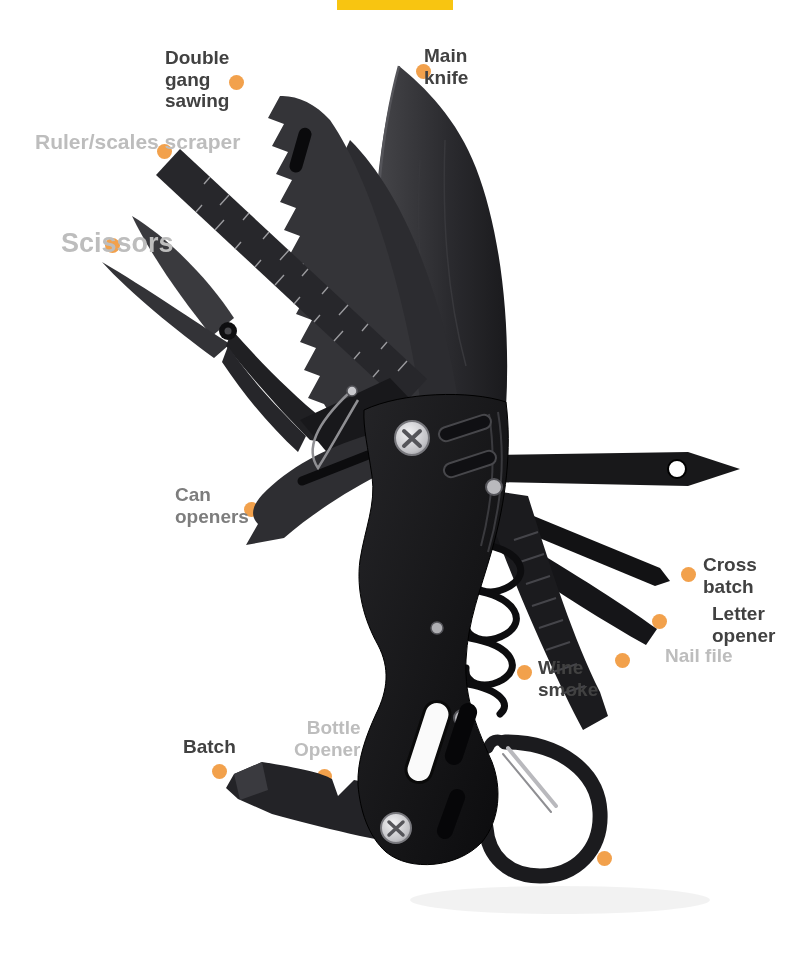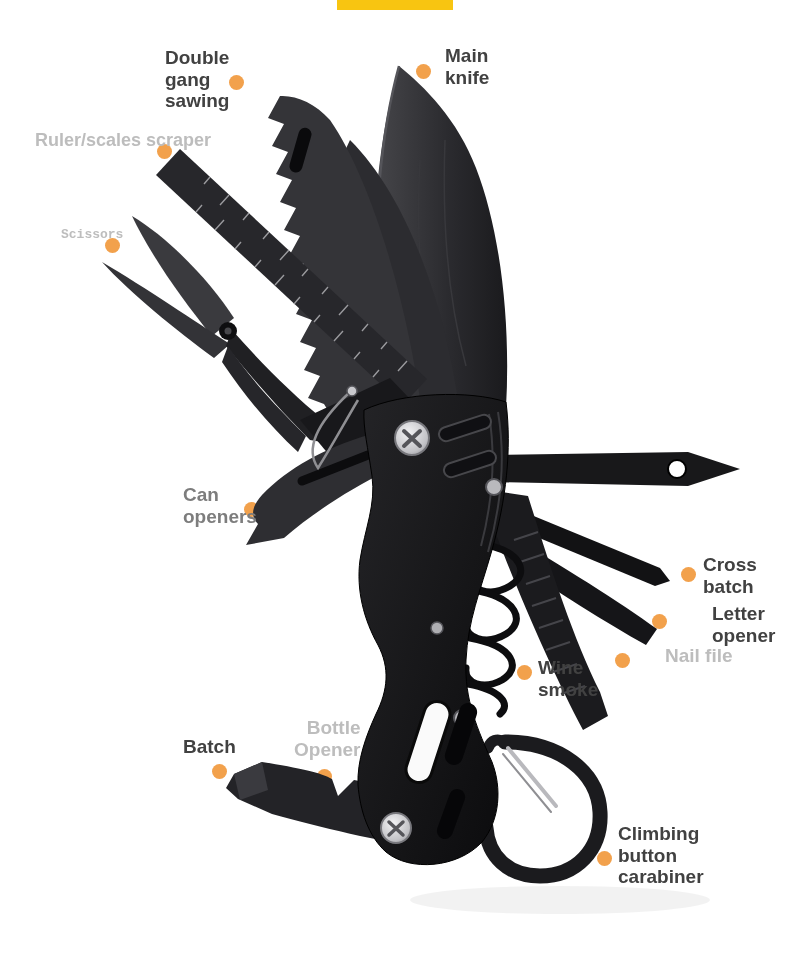--- a/index.html
+++ b/index.html
@@ -36,25 +36,25 @@
   
   .labels-layer { position:absolute; inset:0; z-index:3; pointer-events:none; }
   .callout {
     position:absolute; font-weight:bold; font-size:19px; line-height:1.14;
     white-space:pre-line;
   }
   .tone-dark   { color:#414141; }
   .tone-medium { color:#7d7d7d; }
   .tone-light  { color:#bdbdbd; }
   #lbl-double   { left:165px; top:47px;  }
-  #lbl-main     { left:445px; top:45px;  }
-  #lbl-ruler    { left:35px;  top:130px; font-size:18px; }
-  #lbl-scissors { left:61px;  top:228px; font-size:13px;font-family:Liberation Mono, monospace; }
+  #lbl-main     { left:424px; top:45px;  }
+  #lbl-ruler    { left:35px;  top:130px; font-size:21px; }
+  #lbl-scissors { left:61px;  top:228px; font-size:27px; }
   #lbl-thread   { left:716px; top:434px; }
-  #lbl-can      { left:175px; top:484px;margin-left:8px; }
+  #lbl-can      { left:175px; top:484px; }
   #lbl-cross    { left:703px; top:554px; }
   #lbl-letter   { left:672px; top:603px;margin-left:40px; }
   #lbl-nail     { left:637px; top:645px;margin-left:28px; }
   #lbl-wine     { left:538px; top:657px; }
   #lbl-batch    { left:183px; top:736px; }
   #lbl-bottle   { left:294px; top:717px;text-align:right; }
   #lbl-climbing { left:618px; top:823px; }
 </style>
 </head>
 <body>
@@ -209,18 +209,15 @@
     <div class="callout tone-dark" id="lbl-cross">Cross
 batch</div>
     <div class="callout tone-dark" id="lbl-letter">Letter
 opener</div>
     <div class="callout tone-light" id="lbl-nail">Nail file</div>
     <div class="callout tone-dark" id="lbl-wine">Wine
 smoke</div>
     <div class="callout tone-dark" id="lbl-batch">Batch</div>
     <div class="callout tone-light" id="lbl-bottle">Bottle
 Opener</div>
-    <div class="callout tone-dark" id="lbl-climbing">Climbing
-button
-carabiner</div>
   </div>
 
 </div>
 
 </body></html>

